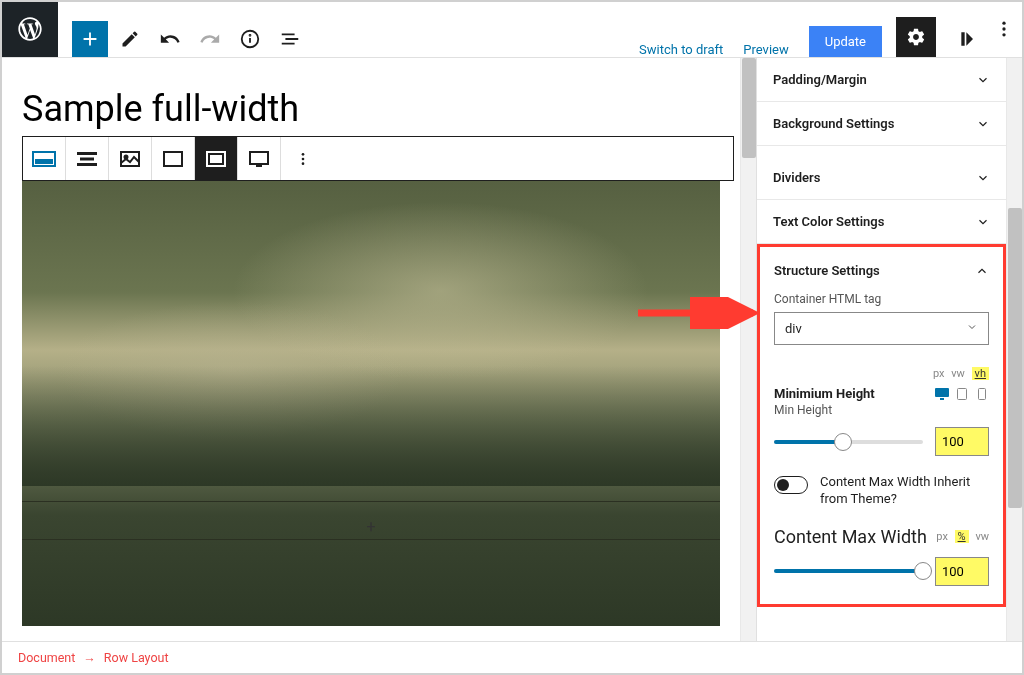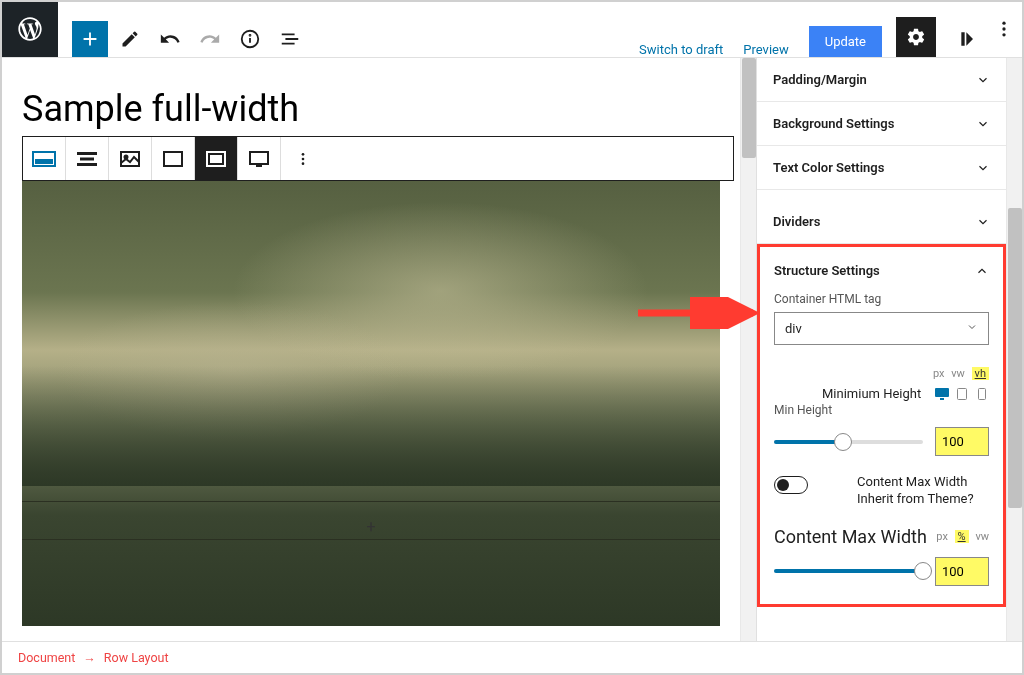--- a/index.html
+++ b/index.html
@@ -43,33 +43,33 @@
 .panel { padding: 14px 16px; border-bottom: 1px solid #e8e8e8; display: flex; justify-content: space-between; align-items: center; cursor: pointer; font-weight: 600; }
 
 .structure { border: 3px solid #ff3b30; padding: 10px 14px 18px; }
 .structure .panel-head { display: flex; justify-content: space-between; align-items: center; font-weight: 600; padding: 6px 0 14px; }
 .field-label { font-size: 12px; color: #555; margin-bottom: 6px; }
 .select { border: 1px solid #888; padding: 8px 10px; display: flex; justify-content: space-between; font-size: 13px; margin-bottom: 22px; cursor: pointer; }
 .units { text-align: right; font-size: 11px; color: #888; margin-bottom: 6px; }
 .units span { margin-left: 4px; }
 .units .sel { background: #fffa65; color: #333; text-decoration: underline; padding: 0 3px; }
 .row-head { display: flex; justify-content: space-between; align-items: center; margin-bottom: 2px; }
-.row-head b { font-size: 13px; font-weight: 400; margin-left: 48px; }
+.row-head b { font-size: 13px; font-weight: 700; }
 .dev-icons { display: flex; gap: 6px; }
 .dev-icons span { width: 14px; height: 14px; display: inline-flex; align-items: center; justify-content: center; }
 .sub-label { font-size: 12px; color: #555; margin-bottom: 10px; }
 .slider-row { display: flex; align-items: center; gap: 12px; margin-bottom: 18px; }
 .slider { flex: 1; height: 4px; background: #ddd; position: relative; border-radius: 2px; }
 .slider-fill { position: absolute; left: 0; top: 0; bottom: 0; background: #0073aa; border-radius: 2px; }
 .slider-knob { position: absolute; top: -7px; width: 18px; height: 18px; background: #fff; border: 1px solid #888; border-radius: 50%; transform: translateX(-50%); }
 .num-input { width: 54px; border: 1px solid #888; padding: 6px; font-size: 13px; background: #fffa65; }
 .toggle-row { display: flex; gap: 12px; margin-bottom: 18px; }
 .toggle { width: 34px; height: 18px; background: #fff; border: 1px solid #1e1e1e; border-radius: 10px; position: relative; flex-shrink: 0; margin-top: 2px; }
 .toggle-ball { position: absolute; width: 12px; height: 12px; background: #1e1e1e; border-radius: 50%; top: 2px; left: 2px; }
-.toggle-text { font-size: 13px; line-height: 1.3; margin-left: 37px; }
+.toggle-text { font-size: 13px; line-height: 1.3; }
 
 .breadcrumb { height: 32px; border-top: 1px solid #e0e0e0; padding: 0 16px; display: flex; align-items: center; font-size: 12.5px; color: #ef4444; }
 .breadcrumb .sep { margin: 0 8px; }
 
 .arrow-annot { position: absolute; top: 295px; left: 636px; z-index: 50; pointer-events: none; }
 </style>
 </head>
 <body>
 
 <div class="topbar">
@@ -202,28 +202,28 @@
         <svg width="14" height="14" viewBox="0 0 24 24" fill="none" stroke="#1e1e1e" stroke-width="2">
           <path d="M6 9l6 6 6-6"></path>
         </svg>
       </div>
     <div class="panel">
         <span>Background Settings</span>
         <svg width="14" height="14" viewBox="0 0 24 24" fill="none" stroke="#1e1e1e" stroke-width="2">
           <path d="M6 9l6 6 6-6"></path>
         </svg>
       </div>
-    <div class="panel">
-        <span>Text Color Settings</span>
+    <div class="panel" style="border-top:10px solid #fff">
+        <span>Dividers</span>
         <svg width="14" height="14" viewBox="0 0 24 24" fill="none" stroke="#1e1e1e" stroke-width="2">
           <path d="M6 9l6 6 6-6"></path>
         </svg>
       </div>
-    <div class="panel" style="border-top:10px solid #fff">
-        <span>Dividers</span>
+    <div class="panel">
+        <span>Text Color Settings</span>
         <svg width="14" height="14" viewBox="0 0 24 24" fill="none" stroke="#1e1e1e" stroke-width="2">
           <path d="M6 9l6 6 6-6"></path>
         </svg>
       </div>
 
     <div class="structure">
       <div class="panel-head">
           <span>Structure Settings</span>
           <svg width="14" height="14" viewBox="0 0 24 24" fill="none" stroke="#1e1e1e" stroke-width="2">
             <path d="M6 15l6-6 6 6"></path>

